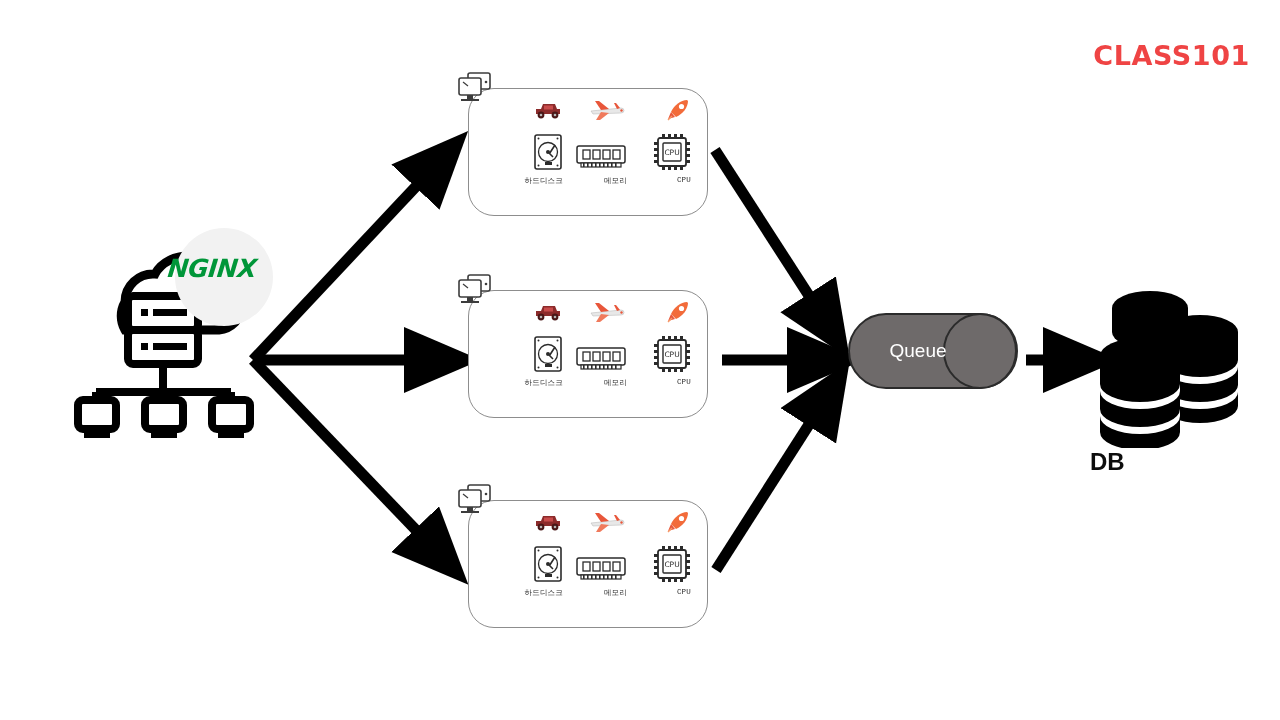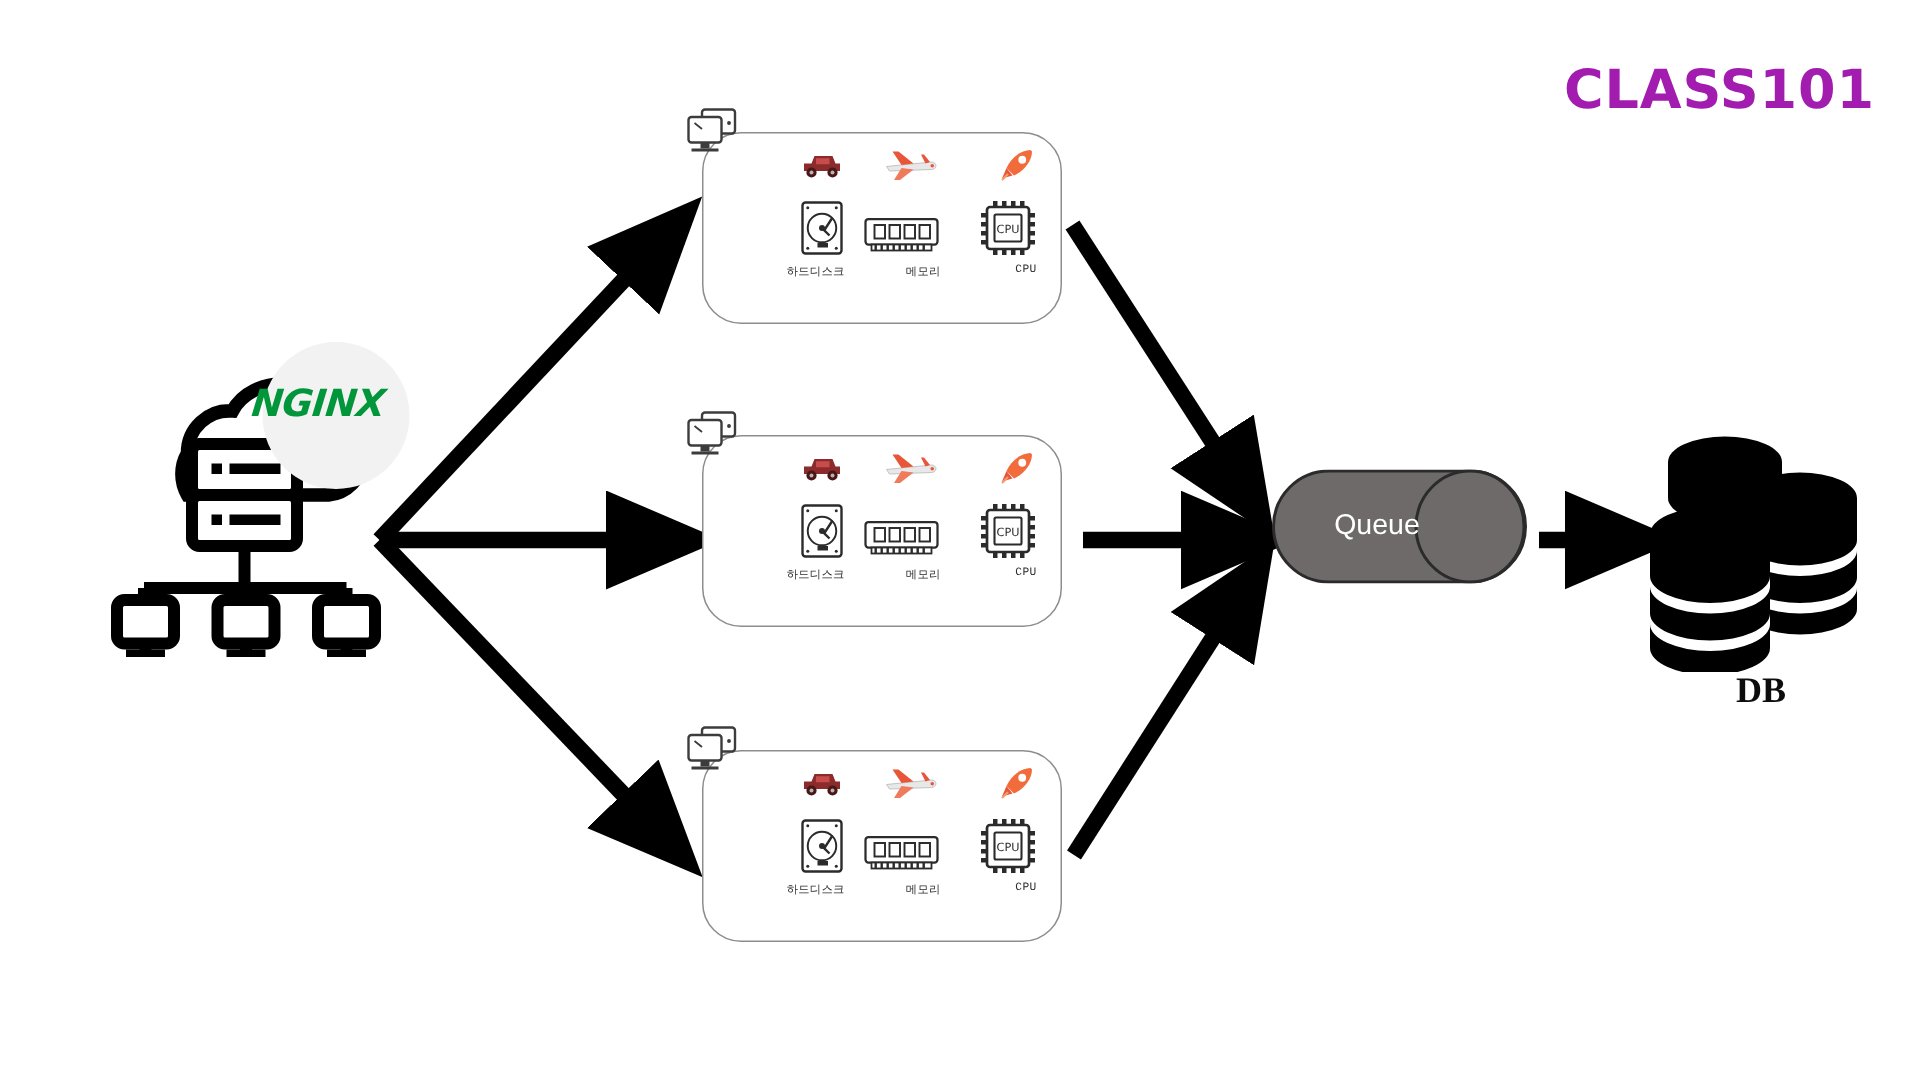--- a/index.html
+++ b/index.html
@@ -24,24 +24,24 @@
     top: 0;
     width: 1280px;
     height: 720px;
   }
 
   
   .brand {
     position: absolute;
     right: 30px;
     top: 40px;
-    font-size: 36px;
+    font-size: 27px;
     font-weight: 700;
     letter-spacing: 0.6px;
-    color: #a21caf;
+    color: #ef4444;
     font-family: "DejaVu Sans", sans-serif;
   }
 
   
   .nginx-group {
     position: absolute;
     left: 75px;
     top: 228px;
     width: 215px;
     height: 215px;
@@ -159,25 +159,25 @@
     left: 1090px;
     top: 278px;
     width: 168px;
     height: 205px;
   }
   .db-label {
     position: absolute;
     left: 0;
     top: 170px;
     width: 168px;
-    text-align: center;
+    text-align: left;
     font-size: 24px;
     font-weight: 700;
     color: #0d0d0d;
-    font-family: Liberation Serif, serif;
+    font-family: Liberation Sans, sans-serif;
   }
 </style>
 </head>
 <body>
 
 <div class="stage">
 
   <svg class="svg-layer" viewBox="0 0 1280 720">
     <defs>
       <marker id="ah" markerWidth="7" markerHeight="7" refX="3.0" refY="3" orient="auto">

